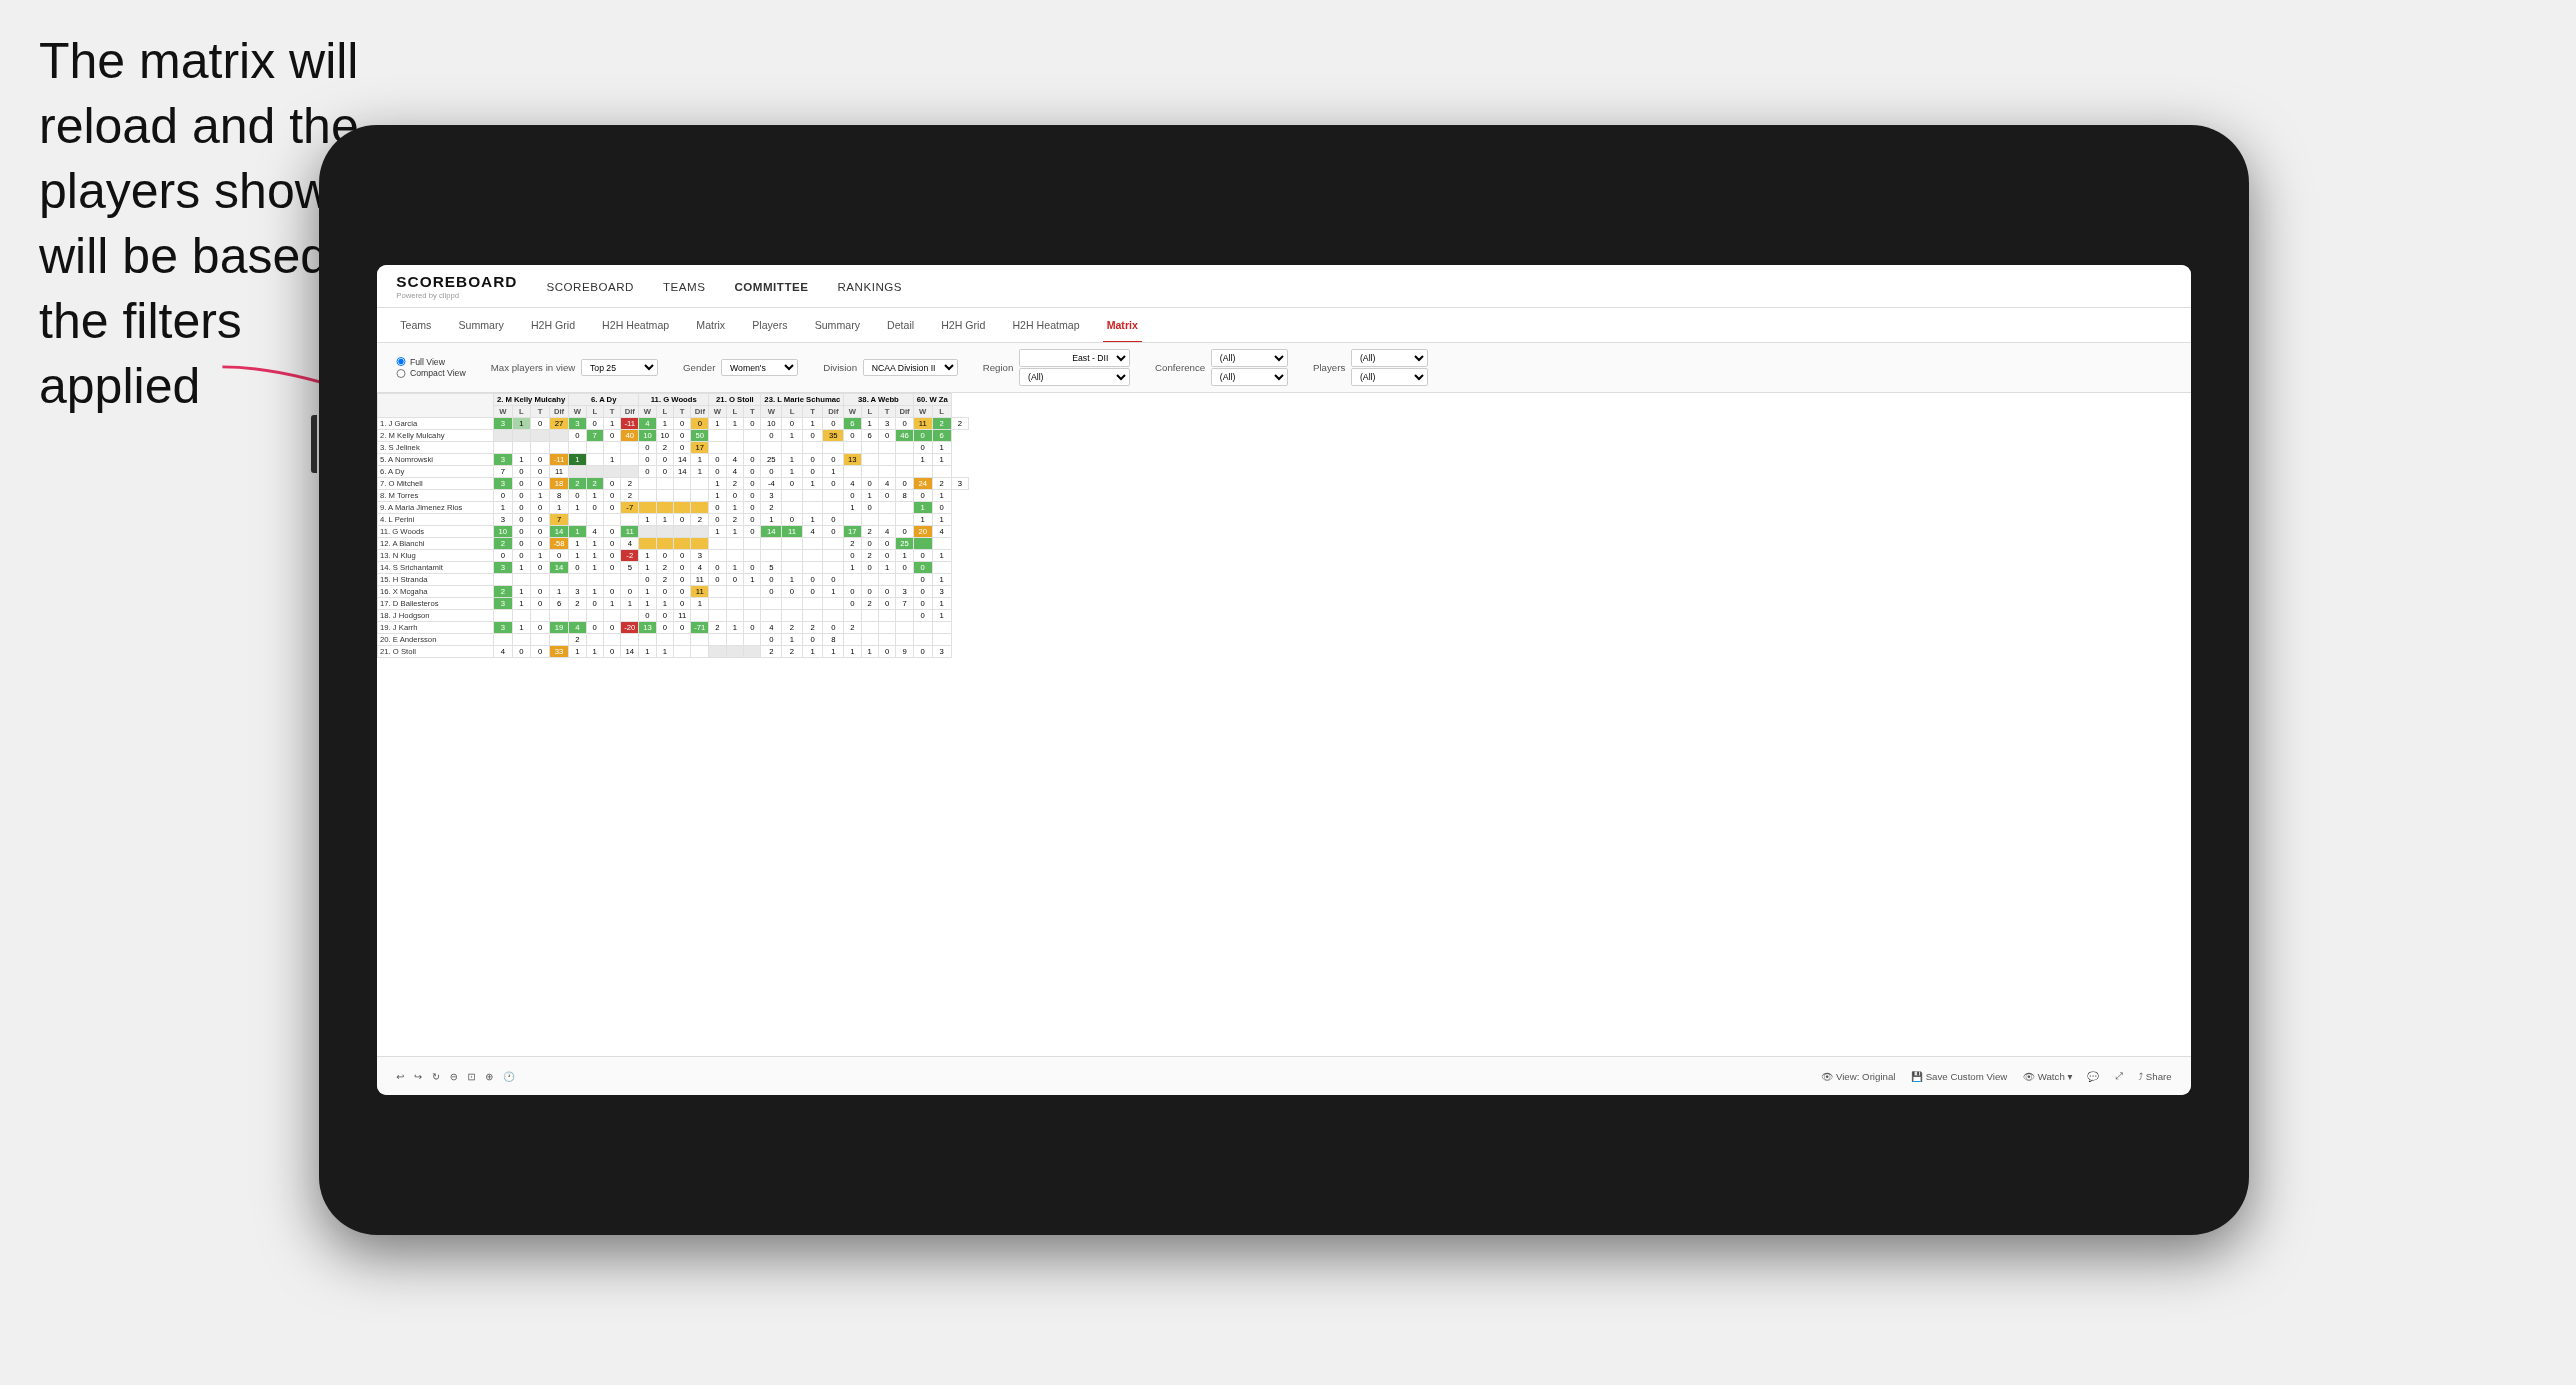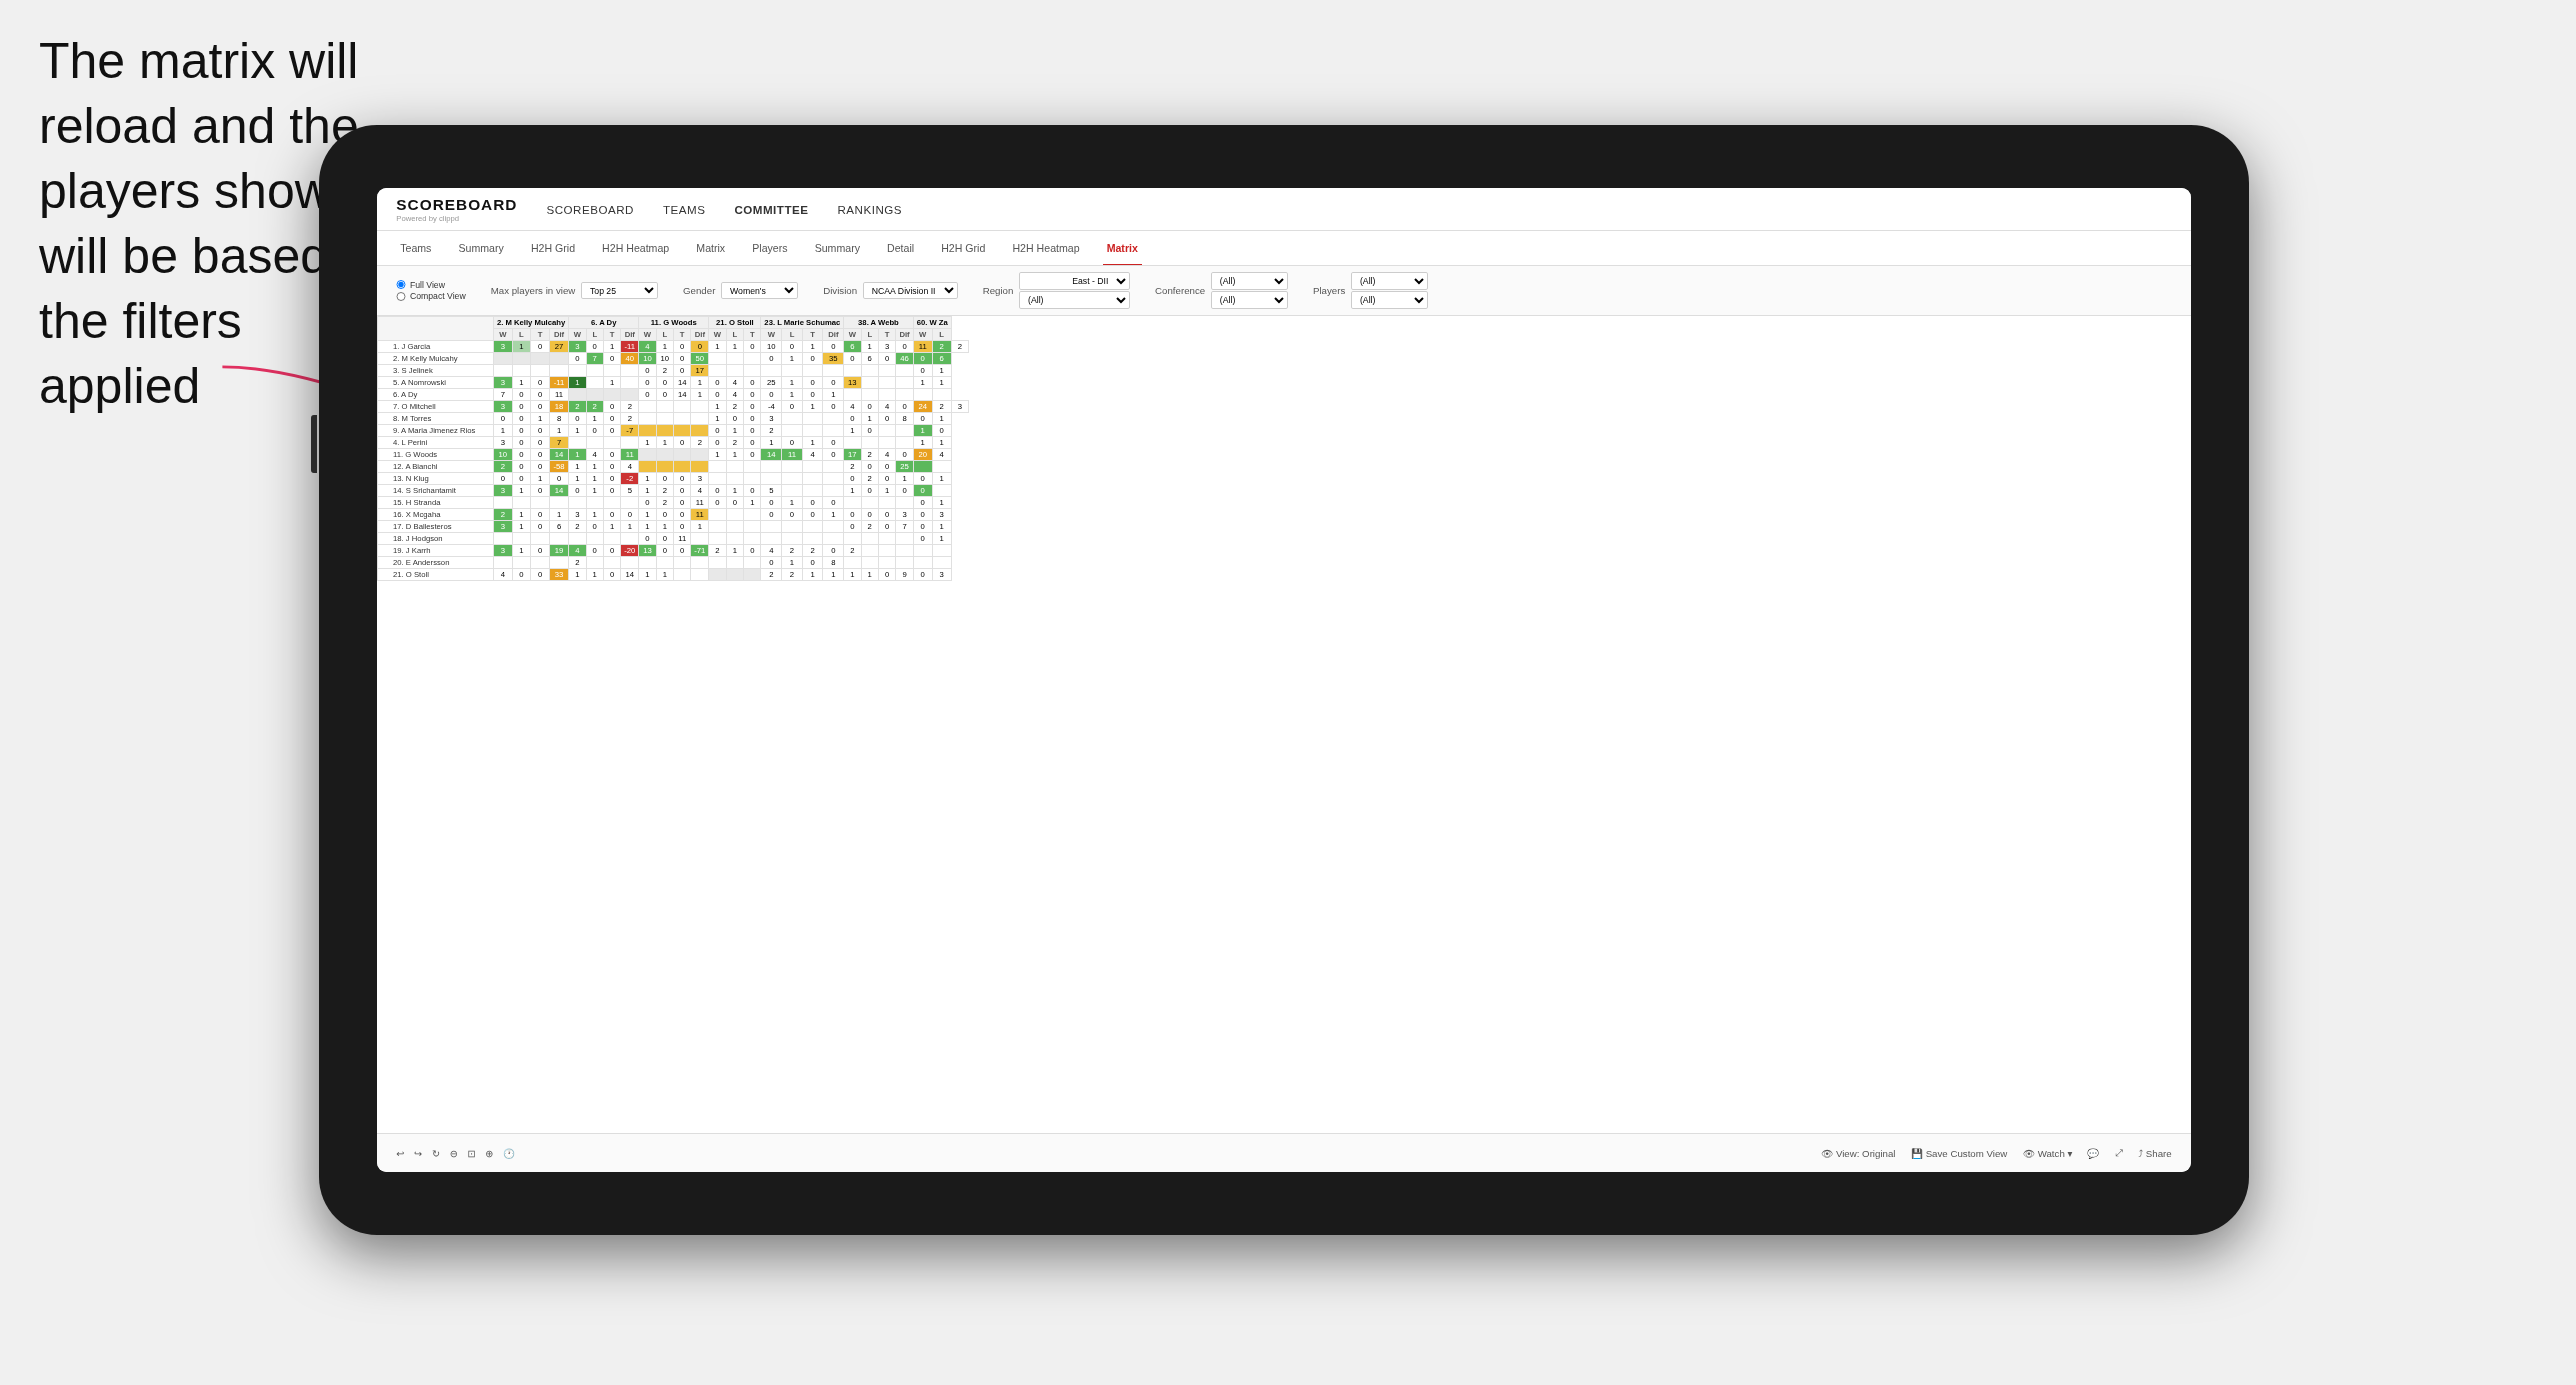--- a/index.html
+++ b/index.html
@@ -34,21 +34,21 @@
       background: #1a1a1a;
       border-radius: 58px;
       box-shadow: 0 19.3px 58px rgba(0,0,0,0.5);
       display: flex;
       align-items: center;
       justify-content: center;
     }
 
     .tablet-screen {
       width: 1814px;
-      height: 984px;
+      height: 830px;
       background: #fff;
       border-radius: 9.7px;
       overflow: hidden;
       display: flex;
       flex-direction: column;
     }
 
     
     .nav-bar {
       display: flex;
@@ -186,21 +186,21 @@
       padding: 1px 2.9px;
       text-align: center;
       min-width: 17.4px;
     }
 
     .matrix-table .player-name {
       text-align: left;
       min-width: 116px;
       font-size: 7.7px;
       color: #333;
-      padding-left: 15px;
+      padding-left: 2px;
       background: #fff;
     }
 
     .matrix-table .header-group {
       background: #f5f5f5;
       font-weight: bold;
       font-size: 7.7px;
     }
 
     .matrix-table .col-header {

